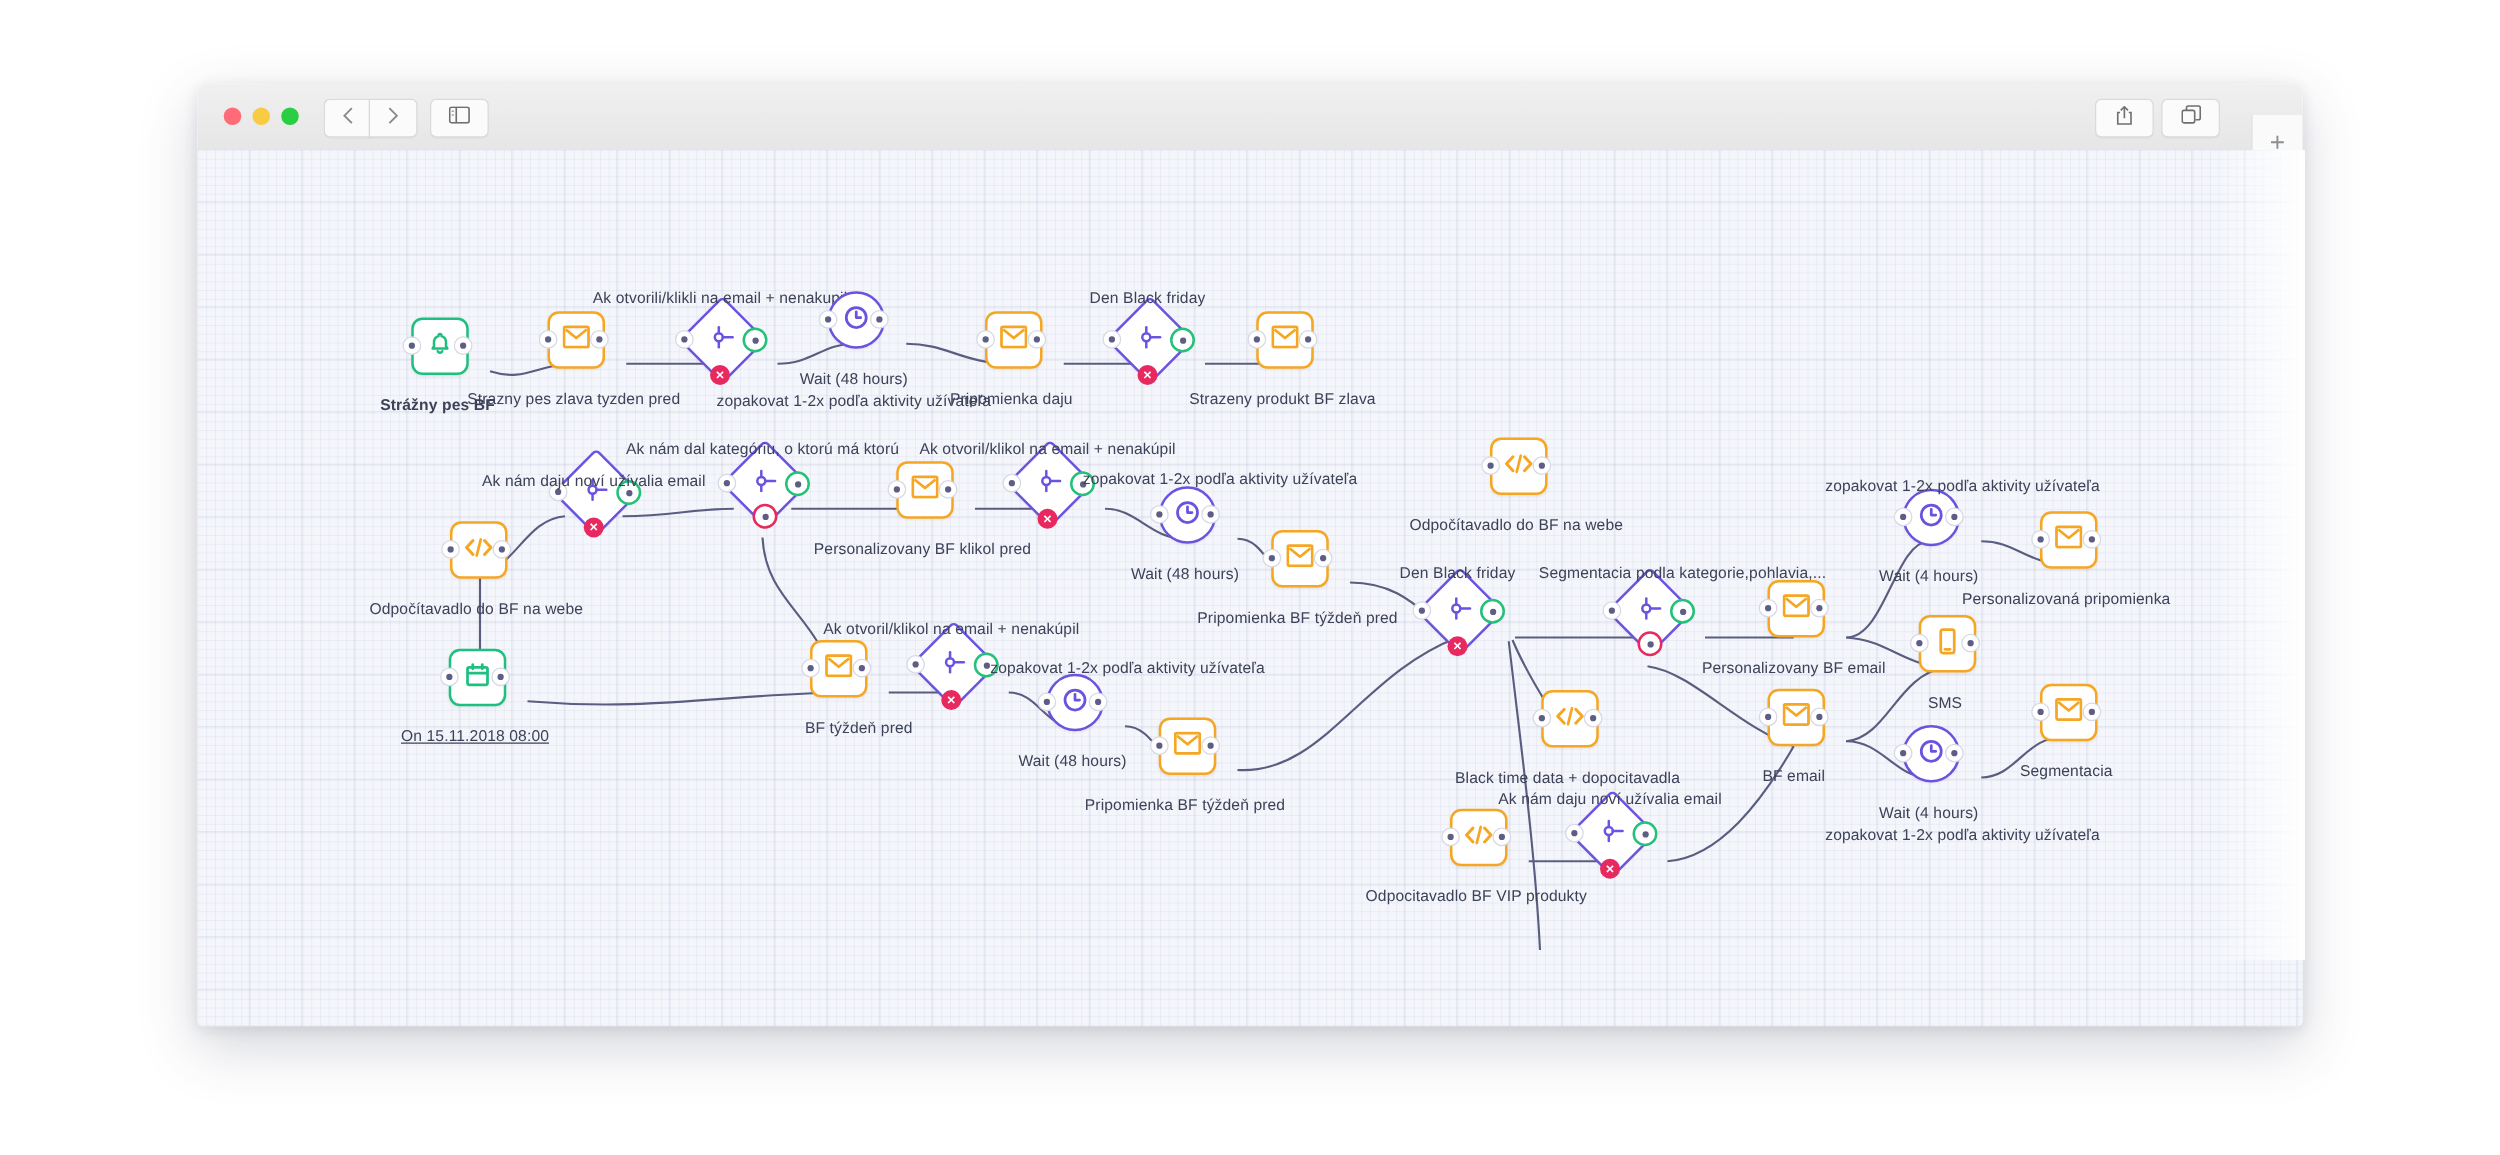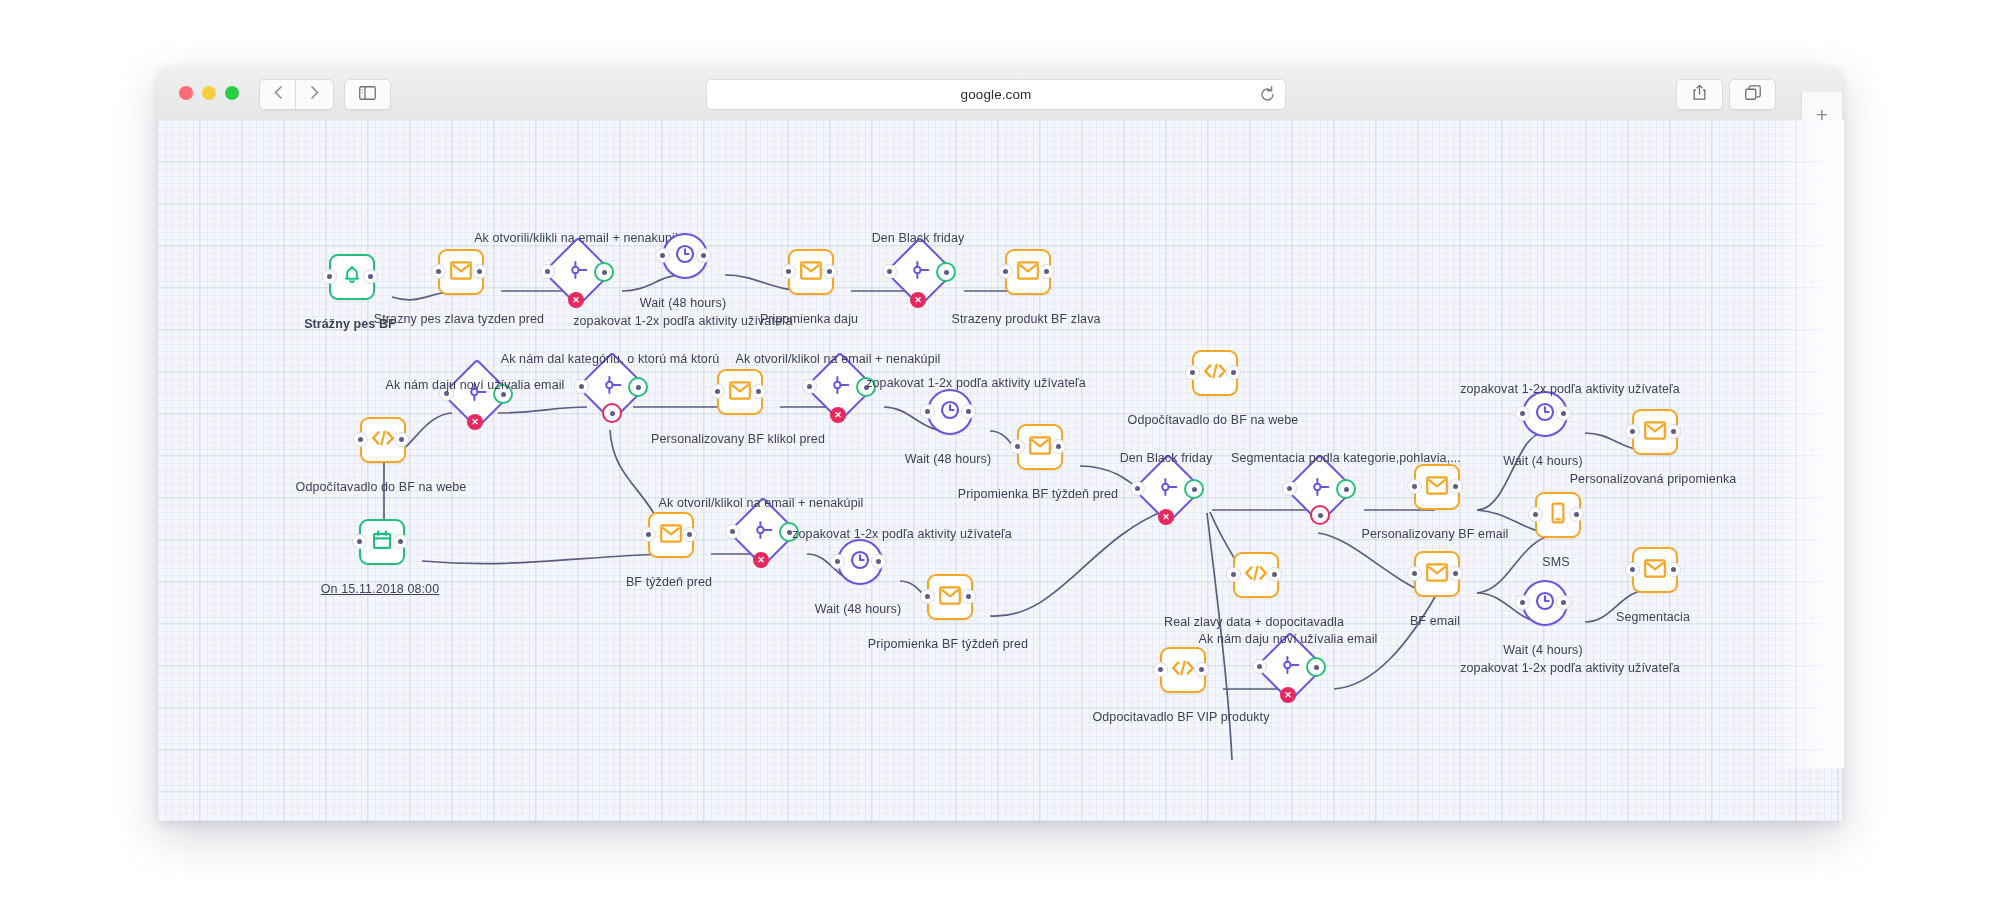--- a/index.html
+++ b/index.html
@@ -140,29 +140,20 @@
       <span>
         <svg width="17" height="14" viewBox="0 0 17 14">
           <rect x="0.75" y="0.75" width="15.5" height="12.5" rx="1.5" fill="none" stroke="#6f6f6f" stroke-width="1.3"></rect>
           <line x1="6" y1="0.75" x2="6" y2="13.25" stroke="#6f6f6f" stroke-width="1.3"></line>
           <line x1="2.4" y1="4" x2="4" y2="4" stroke="#9b9b9b" stroke-width="1.1"></line>
           <line x1="2.4" y1="7" x2="4" y2="7" stroke="#9b9b9b" stroke-width="1.1"></line>
         </svg>
       </span>
     </div>
 
-    <div id="urlbar">
-      <span id="url-text">google.com</span>
-      <span id="reload-btn">
-        <svg width="19" height="19" viewBox="0 0 19 19">
-          <path d="M15 9.5a5.5 5.5 0 1 1-1.7-4" fill="none" stroke="#808080" stroke-width="1.4" stroke-linecap="round"></path>
-          <polyline points="13.6,1.6 13.6,5.7 9.6,5.7" fill="none" stroke="#808080" stroke-width="1.4" stroke-linecap="round" stroke-linejoin="round"></polyline>
-        </svg>
-      </span>
-    </div>
 
     <div class="chrome-btn" id="share-btn">
       <span>
         <svg width="15" height="17" viewBox="0 0 15 17">
           <path d="M4 6H2.2v9.2h10.6V6H11" fill="none" stroke="#6f6f6f" stroke-width="1.3"></path>
           <line x1="7.5" y1="1.4" x2="7.5" y2="10.5" stroke="#6f6f6f" stroke-width="1.3"></line>
           <polyline points="4.6,4.3 7.5,1.4 10.4,4.3" fill="none" stroke="#6f6f6f" stroke-width="1.3" stroke-linejoin="round"></polyline>
         </svg>
       </span>
     </div>
@@ -488,21 +479,21 @@
                 <polyline points="2.6,3.6 11,10.4 19.4,3.6" fill="none" stroke="#f5a623" stroke-width="2.2" stroke-linejoin="round"></polyline>
               </svg></span>
           </div>
           <span class="port" style="left: -7px; top: 14.5px;">
             <i></i>
           </span>
           <span class="port" style="right: -7px; top: 14.5px;">
             <i></i>
           </span>
         </div>
-        <div class="cap" style="left: 511px; top: 455px;">BF týždeň pred</div>
+        <div class="cap" style="left: 529px; top: 455px;">BF týždeň pred</div>
         <div class="node" style="left: 580px; top: 387px; width: 46px; height: 46px;">
           <div class="diamond">
             <span class="glyph"><svg width="22" height="22" viewBox="0 0 22 22">
                 <circle cx="8.4" cy="11" r="3.2" fill="none" stroke="#6b53e0" stroke-width="2"></circle>
                 <line x1="8.4" y1="14.4" x2="8.4" y2="19" stroke="#6b53e0" stroke-width="2" stroke-linecap="round"></line>
                 <line x1="11.6" y1="11" x2="19.4" y2="11" stroke="#6b53e0" stroke-width="2" stroke-linecap="round"></line>
                 <line x1="8.4" y1="7.8" x2="8.4" y2="3" stroke="#6b53e0" stroke-width="2" stroke-linecap="round"></line>
               </svg></span>
           </div>
           <span class="port" style="left: -13px; top: 16.5px;">
@@ -653,21 +644,21 @@
                 <line x1="13.6" y1="2.6" x2="10.4" y2="15.4" stroke="#f5a623" stroke-width="2.2" stroke-linecap="round"></line>
               </svg></span>
           </div>
           <span class="port" style="left: -7px; top: 14.5px;">
             <i></i>
           </span>
           <span class="port" style="right: -7px; top: 14.5px;">
             <i></i>
           </span>
         </div>
-        <div class="cap" style="left: 1096px; top: 495px;">Real zlavy data + dopocitavadla</div>
+        <div class="cap" style="left: 1096px; top: 495px;">Black time data + dopocitavadla</div>
         <div class="node" style="left: 1256px; top: 431px; width: 42px; height: 42px;">
           <div class="box">
             <span class="glyph"><svg width="22" height="19" viewBox="0 0 22 19">
                 <rect x="1.2" y="1.4" width="19.6" height="16.2" rx="1.2" fill="none" stroke="#f5a623" stroke-width="2.2"></rect>
                 <polyline points="2.6,3.6 11,10.4 19.4,3.6" fill="none" stroke="#f5a623" stroke-width="2.2" stroke-linejoin="round"></polyline>
               </svg></span>
           </div>
           <span class="port" style="left: -7px; top: 14.5px;">
             <i></i>
           </span>

